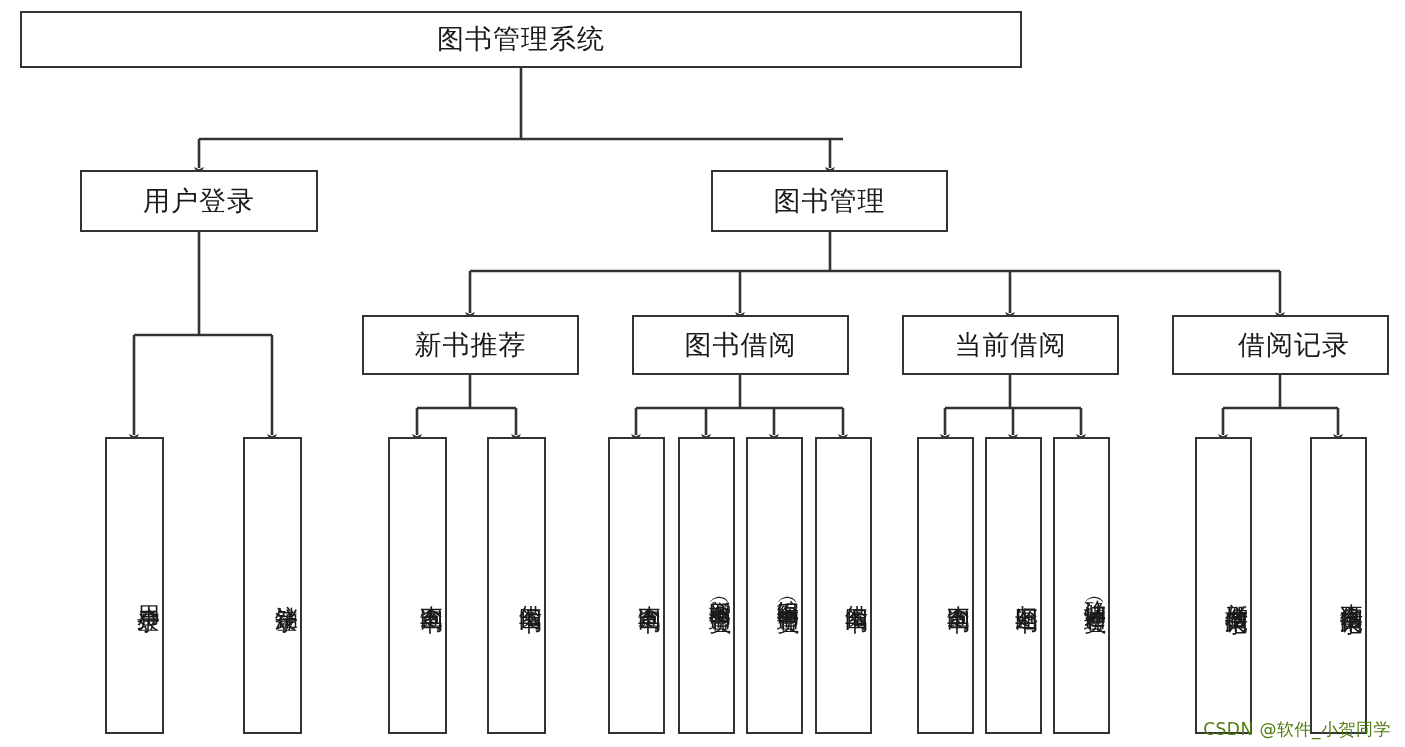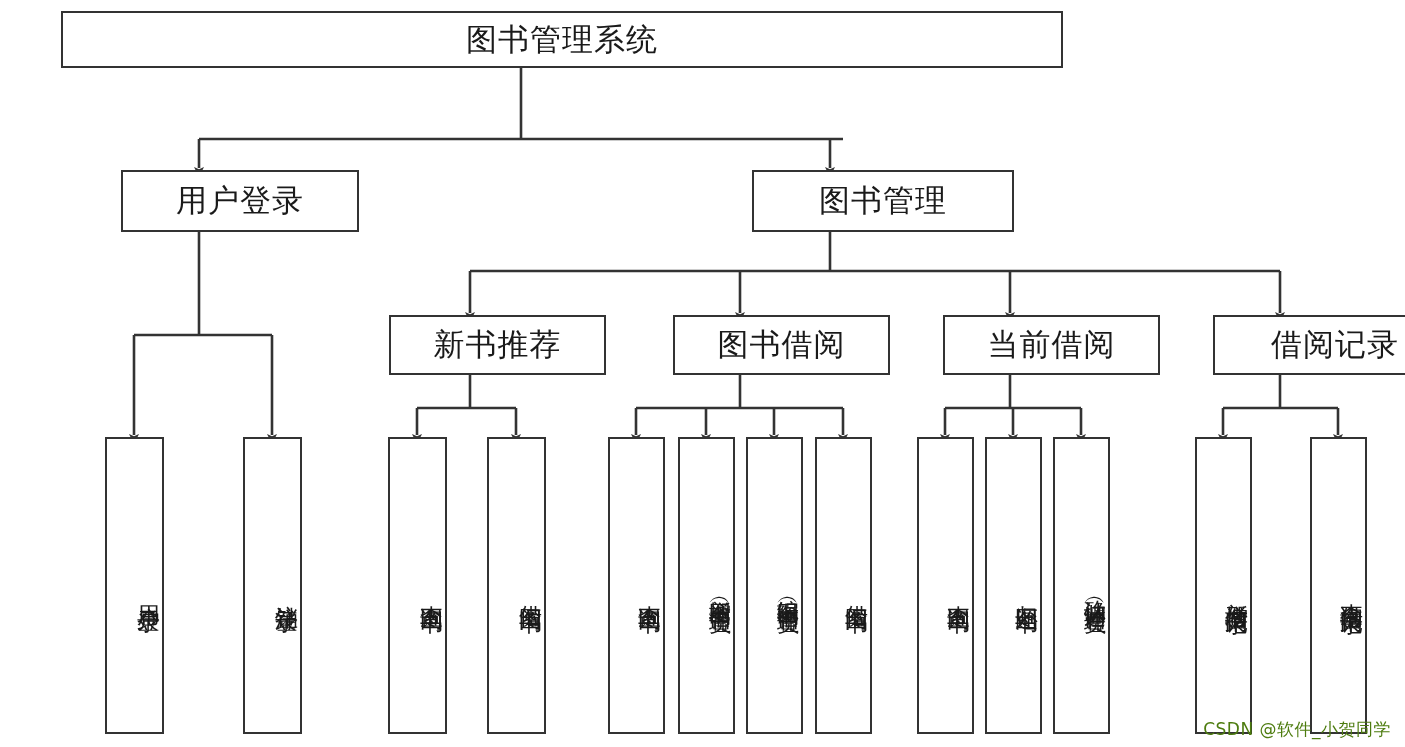--- a/index.html
+++ b/index.html
@@ -30,25 +30,24 @@
     position: absolute;
     box-sizing: border-box;
     background: #ffffff;
     border: 2px solid #333333;
     display: flex;
     align-items: center;
     justify-content: center;
     color: #1a1a1a;
   }
   .node-h {
-    font-size: 31px;
+    font-size: 27px;
     line-height: 1.2;
     letter-spacing: 1px;
     white-space: nowrap;
-    margin-left: 41px;
   }
   .node-v {
     writing-mode: vertical-rl;
     text-orientation: upright;
     font-size: 23px;
     line-height: 1.15;
     letter-spacing: 2px;
     align-items: flex-start;
     justify-content: center;
     padding-top: 10px;
@@ -122,23 +121,23 @@
       <path d="M1280,375 L1280,408"></path>
       <path d="M1223,408 L1338,408"></path>
       <path d="M1223,408 L1223,435" marker-end="url(#arrow)"></path>
       <path d="M1338,408 L1338,435" marker-end="url(#arrow)"></path>
     </g>
   </svg>
 
   <div class="node node-h" style="left: 20px; top: 11px; width: 1002px; height: 57px;">图书管理系统</div>
 
   <div class="node node-h" style="left: 80px; top: 170px; width: 238px; height: 62px;">用户登录</div>
-  <div class="node node-h" style="left: 711px; top: 170px; width: 262px; height: 62px;">图书管理</div>
+  <div class="node node-h" style="left: 711px; top: 170px; width: 237px; height: 62px;">图书管理</div>
 
-  <div class="node node-h" style="left: 348px; top: 315px; width: 217px; height: 60px;">新书推荐</div>
+  <div class="node node-h" style="left: 362px; top: 315px; width: 217px; height: 60px;">新书推荐</div>
   <div class="node node-h" style="left: 902px; top: 315px; width: 217px; height: 60px;">当前借阅</div>
   <div class="node node-h" style="left: 632px; top: 315px; width: 217px; height: 60px;">图书借阅</div>
   <div class="node node-h" style="left: 1172px; top: 315px; width: 217px; height: 60px; padding-left: 27px;">借阅记录</div>
 
   <div class="node node-v" style="left: 105px; top: 437px; width: 59px; height: 297px;">用户登录</div>
   <div class="node node-v" style="left: 243px; top: 437px; width: 59px; height: 297px;">注销登录</div>
   <div class="node node-v" style="left: 388px; top: 437px; width: 59px; height: 297px;">查询图书</div>
   <div class="node node-v" style="left: 487px; top: 437px; width: 59px; height: 297px;">借阅图书</div>
   <div class="node node-v" style="left: 608px; top: 437px; width: 57px; height: 297px;">查询图书</div>
   <div class="node node-v tall-text" style="left: 678px; top: 437px; width: 57px; height: 297px;">新增图书（管理员）</div>

